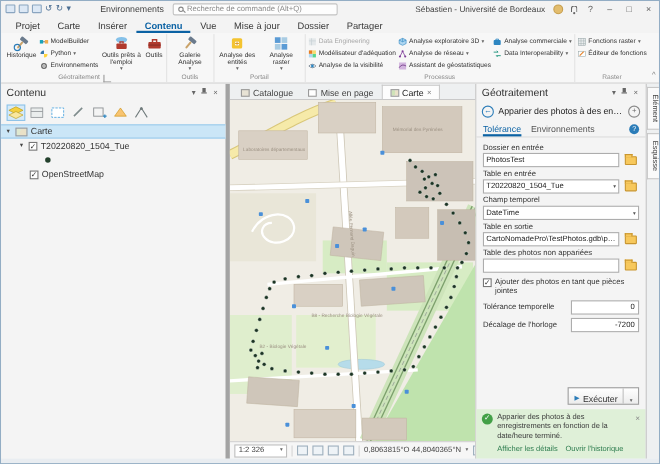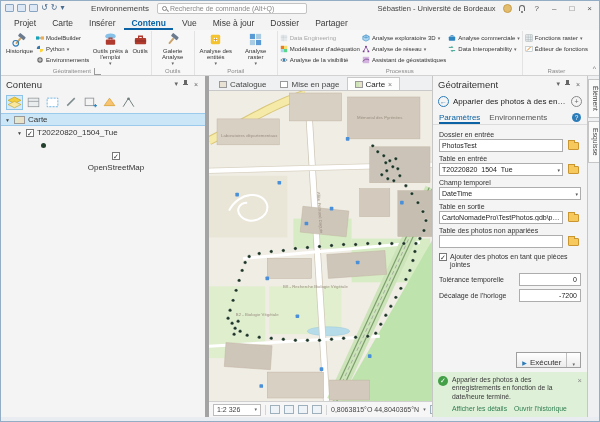--- a/index.html
+++ b/index.html
@@ -465,21 +465,21 @@
           <span>Carte</span>
         </div>
         <div class="trow" style="padding-left:16px;">
           <span class="expander">▼</span>
           <span class="cbox">✓</span>
           <span>T20220820_1504_Tue</span>
         </div>
         <div class="trow" style="padding-left:38px;">
           <span class="ptsym"></span>
         </div>
-        <div class="trow" style="padding-left:26px;flex-direction:column;">
+        <div class="trow" style="padding-left:26px;">
           <span class="cbox">✓</span>
           <span>OpenStreetMap</span>
         </div>
       </div>
     </div>
 
     <div class="center">
       <div class="doc-tabs">
         <div class="dtab">
           <span class="dticon i-cat"></span>
@@ -674,21 +674,21 @@
         <span class="hicon">▾</span>
         <span class="pin"></span>
         <span class="hicon">×</span>
       </div>
       <div class="toolhead">
         <span class="circbtn">←</span>
         <span class="tooltitle">Apparier des photos à des enre...</span>
         <span class="circbtn gray">+</span>
       </div>
       <div class="gp-tabs">
-        <span class="gptab active">Paramètres</span>
+        <span class="gptab active">Tolérance</span>
         <span class="gptab">Environnements</span>
         <span class="helpc">?</span>
       </div>
       <div class="fields">
         <div class="flabel">Dossier en entrée</div>
         <div class="frow">
           <div class="inp">
               <span class="val">PhotosTest</span>
             </div>
           <span class="folderbtn">

